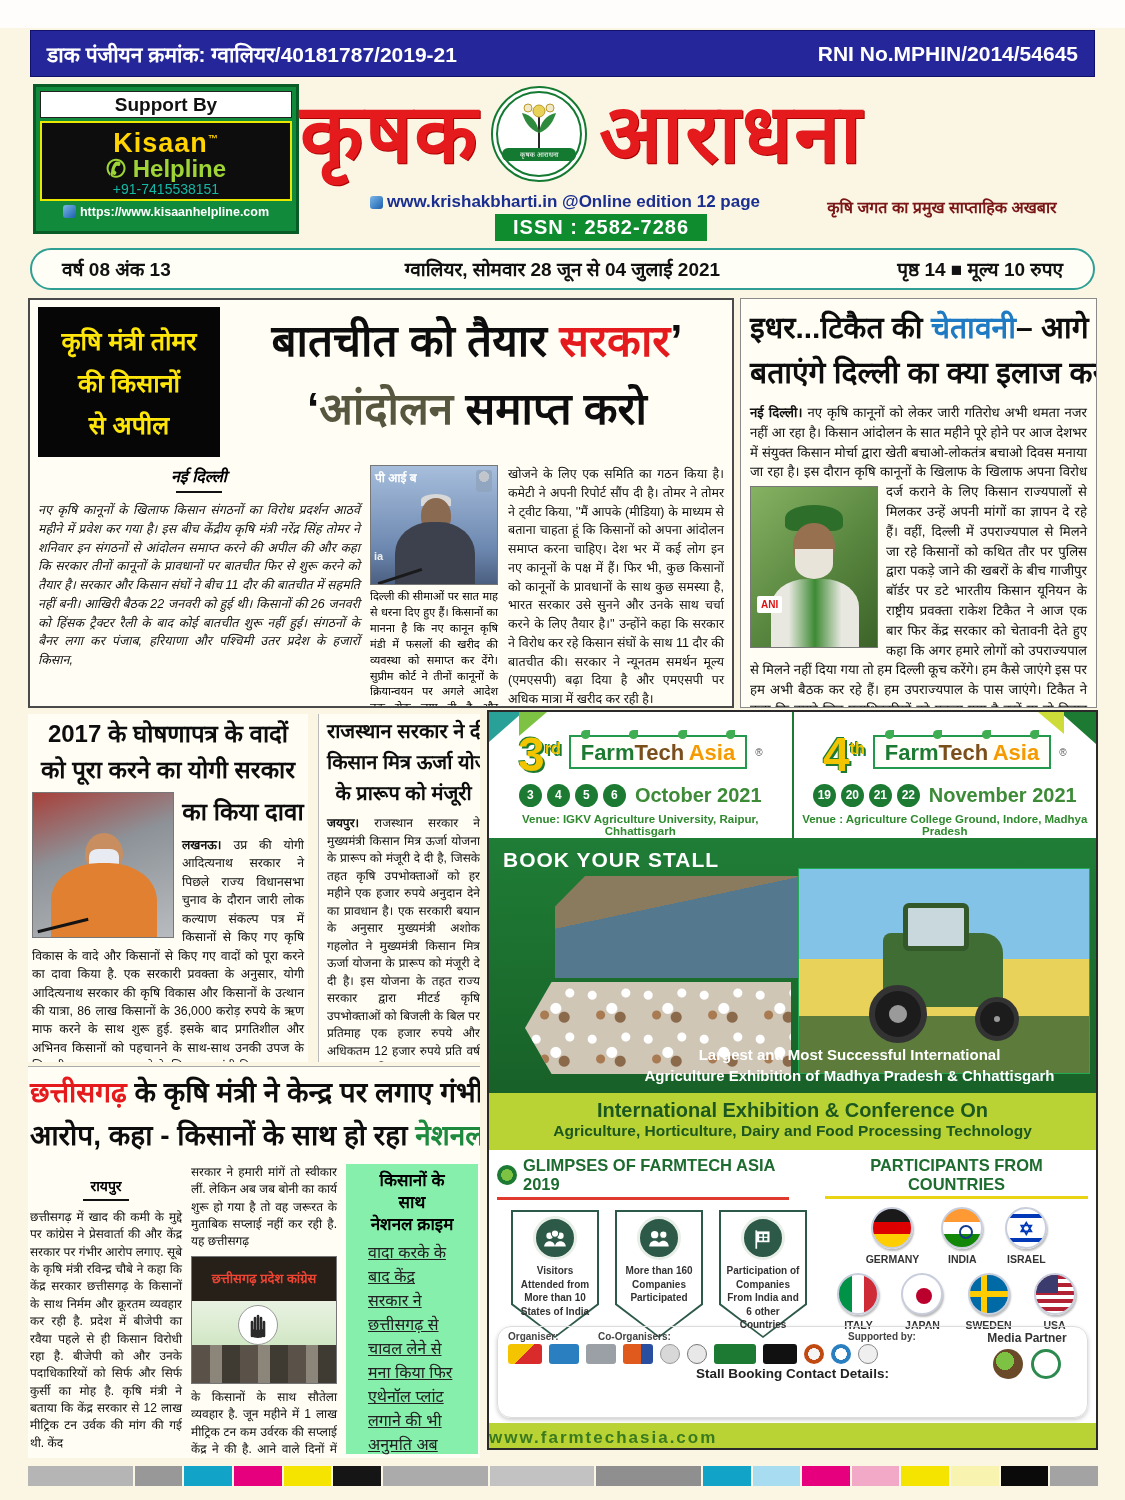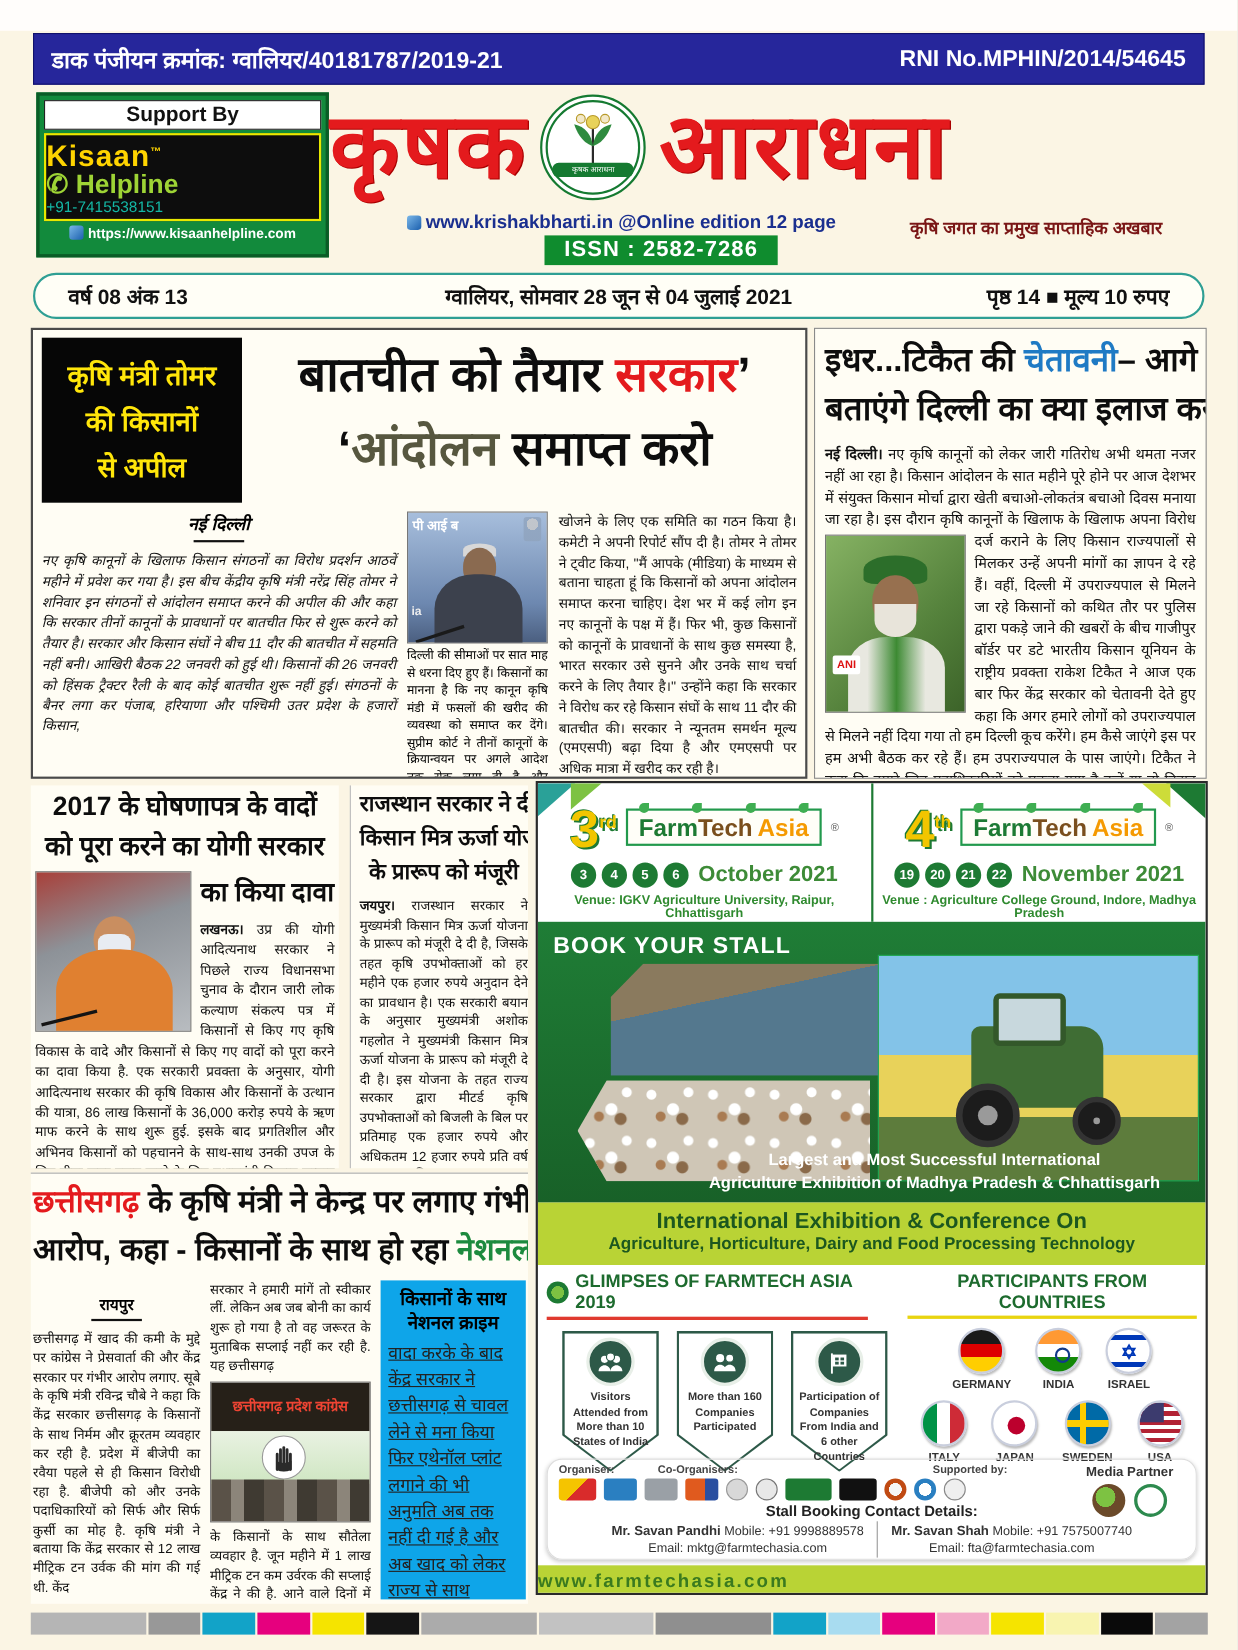--- a/index.html
+++ b/index.html
@@ -8,21 +8,21 @@
   #page { position:relative; width:1125px; height:1500px; background:#fbf5e4; margin:0 auto; overflow:hidden; }
   .topwhite { position:absolute; left:0; top:0; width:1125px; height:28px; background:#fffdfb; }
 
   
   .topbar { position:absolute; left:30px; top:30px; width:1065px; height:47px; background:#26269b; border:1px solid #11116b;
             color:#fff; display:flex; align-items:center; justify-content:space-between; padding:0 16px; font-weight:bold; font-size:21px; }
 
   
   .kisaanbox { position:absolute; left:33px; top:84px; width:266px; height:150px; background:#128a3c; border:3px solid #0a5c26; padding:4px; }
   .kb-support { background:#fff; border:1px solid #222; text-align:center; font-weight:bold; font-size:19px; color:#111; height:27px; line-height:25px; }
-  .kb-black { background:#0d0d0d; border:2px solid #e8e800; margin-top:3px; height:80px; text-align:left; padding-top:2px; }
+  .kb-black { background:#0d0d0d; border:2px solid #e8e800; margin-top:3px; height:80px; text-align:center; padding-top:2px; }
   .kb-kisaan { color:#ffd400; font-weight:bold; font-size:27px; line-height:27px; letter-spacing:1px; }
   .kb-kisaan sup { font-size:10px; }
   .kb-help { color:#9ed435; font-weight:bold; font-size:24px; line-height:24px; }
   .kb-phone { color:#14b8a6; font-weight:normal; font-size:14px; }
   .kb-url { color:#fff; font-size:12.5px; text-align:center; margin-top:4px; font-weight:bold; }
   .globe { display:inline-block; width:13px; height:13px; border-radius:3px; background:linear-gradient(135deg,#7ab7e8,#1b5fae); margin-right:4px; vertical-align:-2px; }
 
   .mast-title { position:absolute; left:300px; top:80px; width:800px; height:108px; display:flex; align-items:center; justify-content:flex-start; gap:12px; }
   .mast-word { color:#e41a1d; font-weight:bold; font-size:82px; line-height:100px; letter-spacing:2px; text-shadow:1px 1px 0 #a00; }
   .mast-logo { width:96px; height:96px; border-radius:50%; background:#fff; border:7px double #157a31; position:relative; flex:0 0 auto; }
@@ -96,21 +96,21 @@
   .raj .bodytext { margin-top:6px; font-size:12px; line-height:1.46; }
 
   
   .cg { left:28px; top:1066px; width:452px; height:392px; border-top:1px solid #aaa; padding:4px 2px; }
   .cg-hl { text-align:center; font-weight:bold; font-size:28px; line-height:1.55; color:#0d0d0d; white-space:nowrap; }
   .cg-hl .red { color:#e41a1d; }
   .cg-hl .green { color:#1d8a3e; }
   .cg-cols { display:flex; gap:9px; margin-top:6px; height:290px; }
   .cg-c1 { width:152px; flex:0 0 auto;margin-top:12px; }
   .cg-c2 { width:146px; flex:0 0 auto; }
-  .cg-c3 { flex:1; background:#0ea5e9; padding:6px 7px; }
+  .cg-c3 { flex:1; background:#86efac; padding:6px 22px; }
   .cg .bodytext { font-size:12px; line-height:1.45; }
   .photo-congress { width:146px; height:128px; margin:5px 0; position:relative; background:#ddd8cc; overflow:hidden; border:1px solid #777; }
   .con-top { position:absolute; inset:0 0 auto 0; height:44px; background:#262018; color:#e43; font-weight:bold; font-size:13px; text-align:center; line-height:44px; white-space:nowrap; overflow:hidden; }
   .con-flag { position:absolute; top:44px; left:0; right:0; height:48px; background:linear-gradient(180deg,#e9f2e2 0%,#cfe6c2 100%); }
   .con-circle { position:absolute; top:48px; left:46px; width:40px; height:40px; background:#fff; border-radius:50%; border:1px solid #999; }
   .con-circle svg { margin:6px 0 0 9px; }
   .con-people { position:absolute; bottom:0; left:0; right:0; height:38px; background:repeating-linear-gradient(90deg,#5a5248 0 18px,#8c857a 18px 30px,#3f3a32 30px 48px); }
   .cg-boxh { font-weight:bold; font-size:17px; text-align:center; line-height:1.3; margin-bottom:5px; }
   .cg-boxb { font-size:16px; line-height:1.5; text-align:left; color:#222;text-decoration:underline; }
 
@@ -543,30 +543,20 @@
         <span class="lg" style="width:20px;border-radius:50%;background:#efefef;border:1px solid #888;"></span>
       </div>
       <div class="media-p">
         <span>Media Partner</span>
         <div class="mp-logos">
           <span class="mp1"></span>
           <span class="mp2"></span>
         </div>
       </div>
       <div class="contact-h">Stall Booking Contact Details:</div>
-      <div class="contacts">
-        <div class="contact">
-          <div><b>Mr. Savan Pandhi</b> <span>Mobile: +91 9998889578</span></div>
-          <div>Email: mktg@farmtechasia.com</div>
-        </div>
-        <div class="contact">
-          <div><b>Mr. Savan Shah</b> <span>Mobile: +91 7575007740</span></div>
-          <div>Email: fta@farmtechasia.com</div>
-        </div>
-      </div>
     </div>
     <div class="ad-site">www.farmtechasia.com</div>
   </div>
 
   <div class="colorbar">
       <div style="background: rgb(181, 181, 181);"></div>
       <div style="background: rgb(152, 152, 152);"></div>
       <div style="background: rgb(18, 163, 200);"></div>
       <div style="background: rgb(230, 0, 126);"></div>
       <div style="background: rgb(245, 228, 0);"></div>

